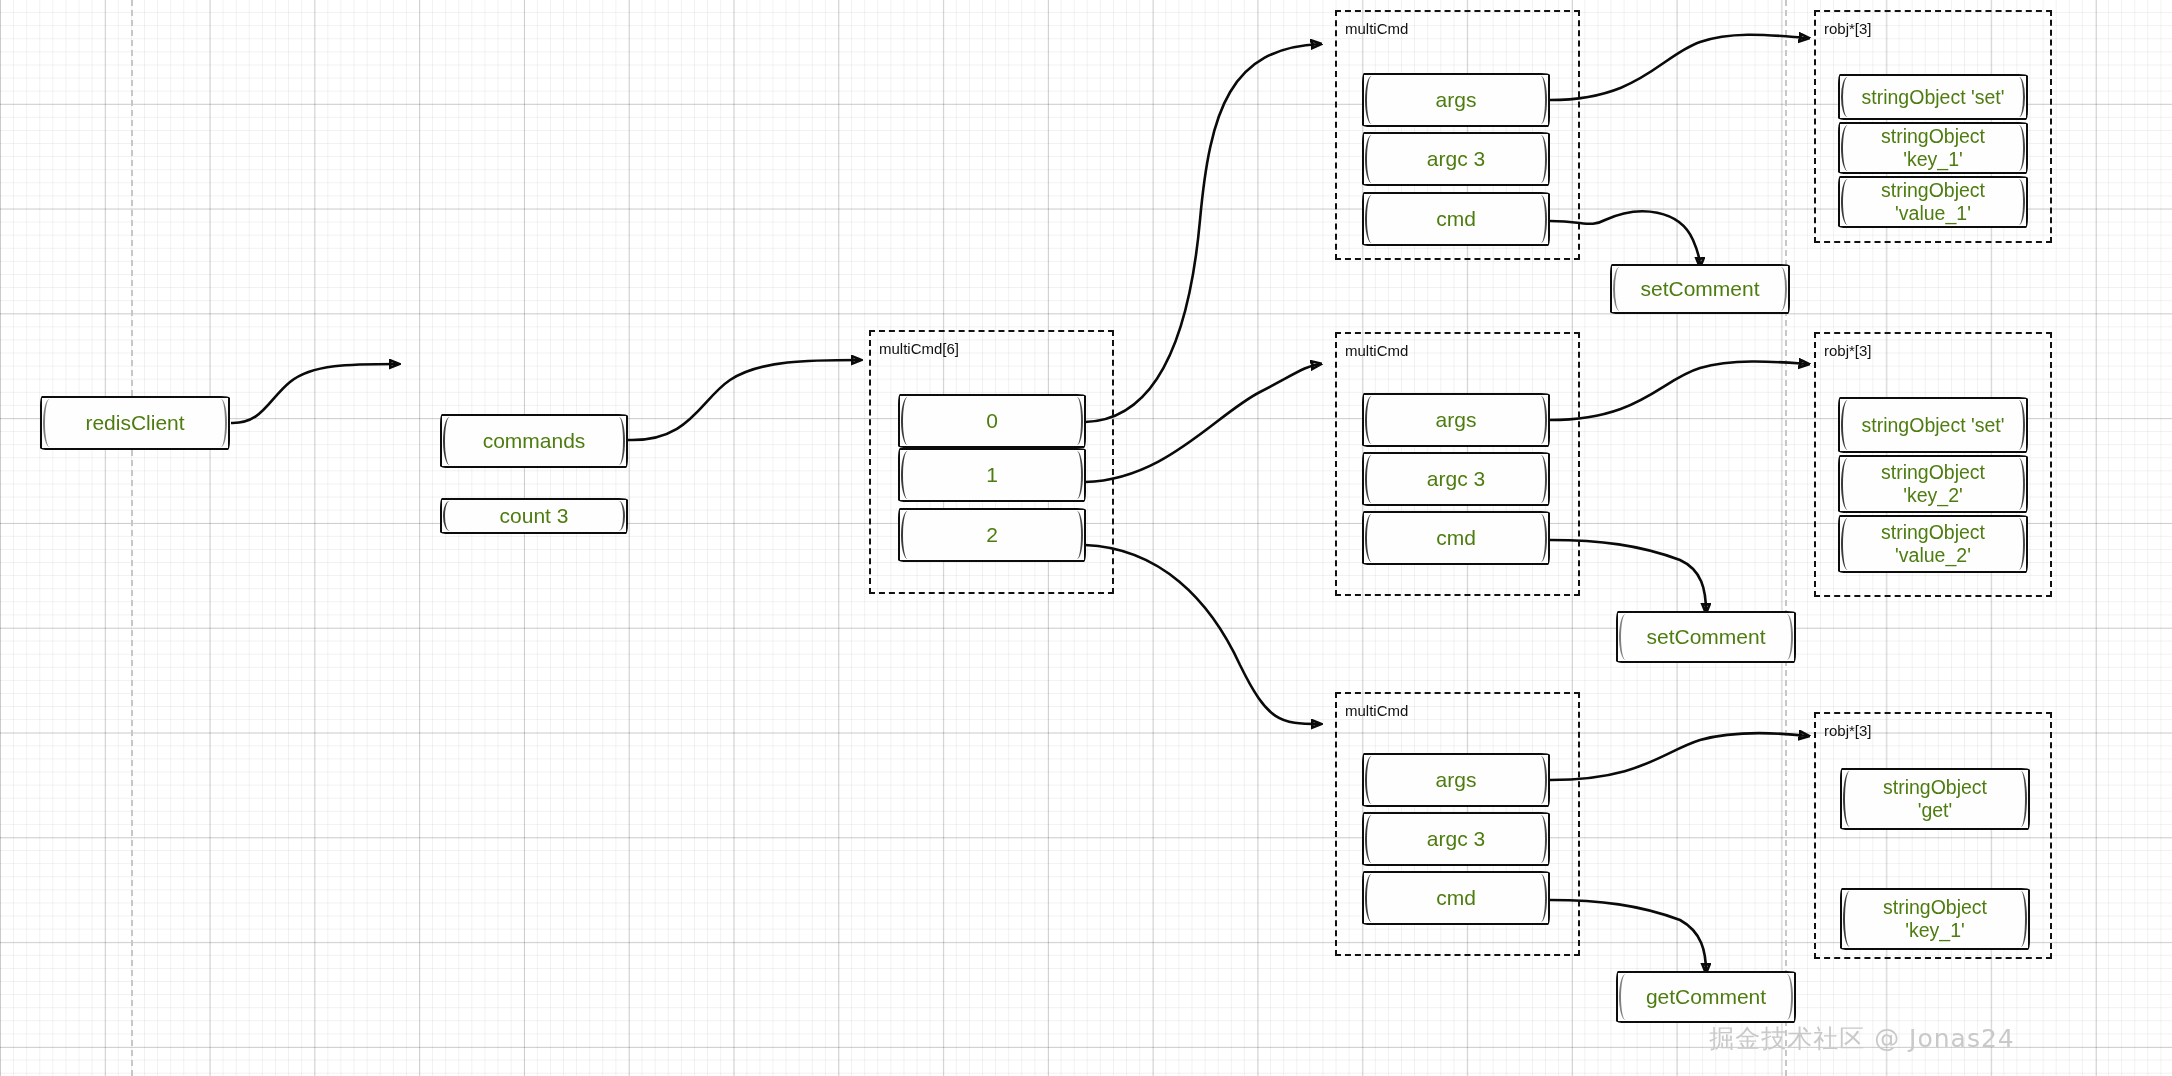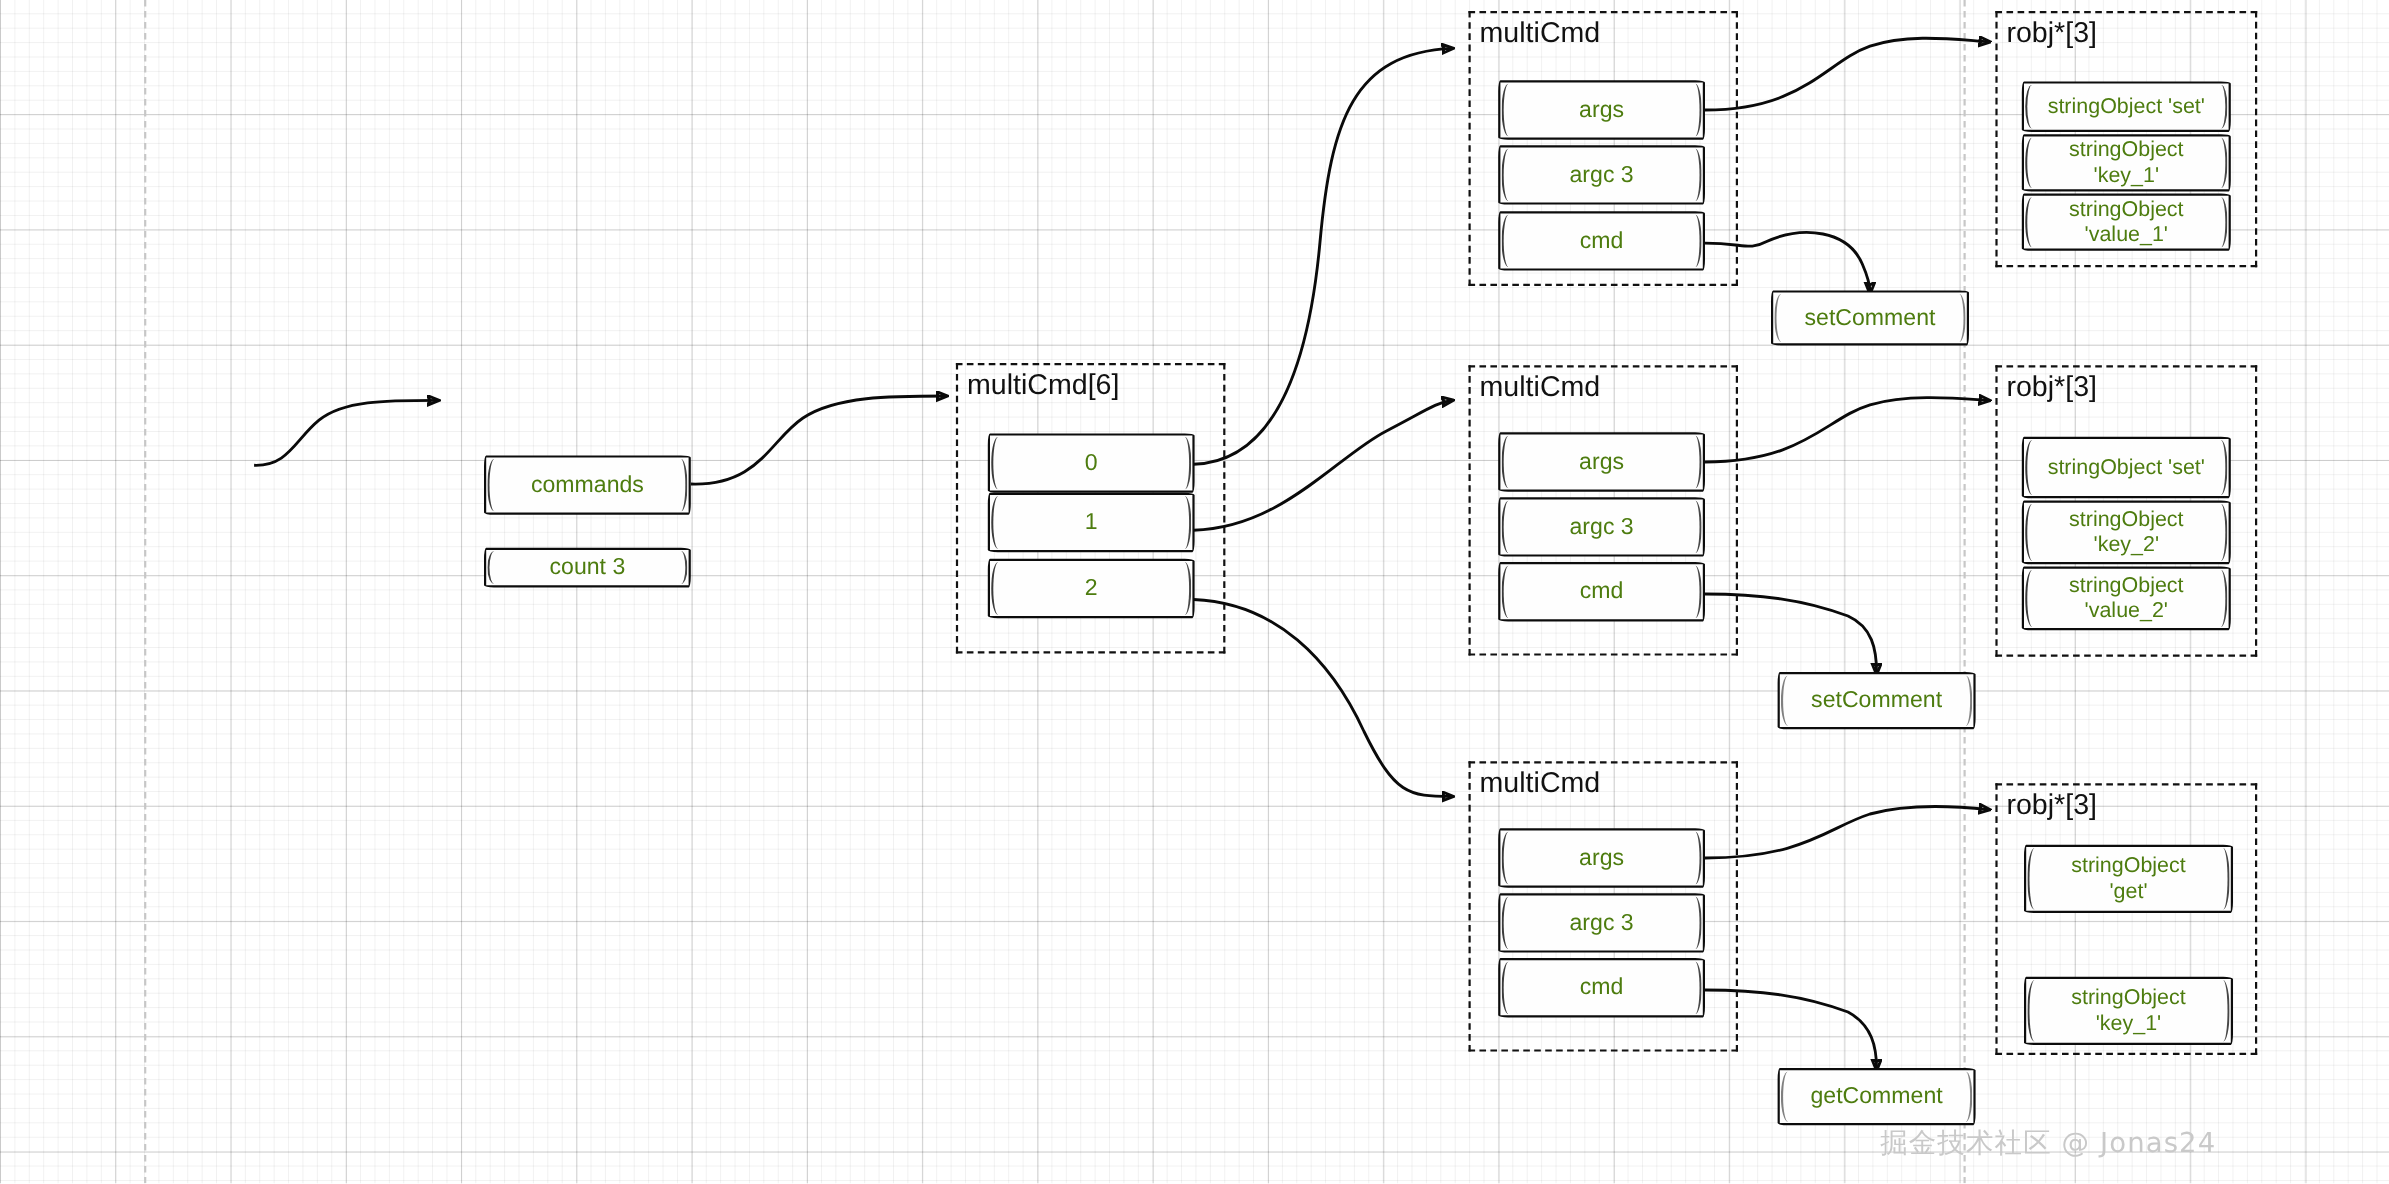--- a/index.html
+++ b/index.html
@@ -32,21 +32,21 @@
   
   .group{
     position:absolute;
     border:2px dashed #111;
     background:transparent;
     box-sizing:border-box;
   }
   .group-label{
     position:absolute;
     left:8px;top:2px;
-    font-size:26px;
+    font-size:15px;
     color:#111;
     white-space:nowrap;
     line-height:30px;
   }
   
   .sbox{
     position:absolute;
     box-sizing:border-box;
     background:#fefefe;
     border:2.2px solid #0c0c0c;
@@ -125,20 +125,23 @@
 
     <path d="M1550,420 C 1640,420 1660,380 1700,368 C 1735,358 1778,362 1808,364" marker-end="url(#ah)"></path>
 
     <path d="M1550,540 C 1600,540 1640,545 1680,560 C 1702,570 1706,590 1706,612" marker-end="url(#ah)"></path>
 
     <path d="M1550,780 C 1640,780 1662,752 1700,740 C 1736,730 1780,733 1808,736" marker-end="url(#ah)"></path>
 
     <path d="M1550,900 C 1600,900 1640,905 1680,920 C 1702,932 1706,952 1706,972" marker-end="url(#ah)"></path>
   </svg>
 
+  <div class="sbox plain" style="left:40px;top:396px;width:190px;height:54px;">
+    <span class="lbl">redisClient</span>
+  </div>
 
   <div class="sbox" style="left:440px;top:414px;width:188px;height:54px;">
     <span class="lbl">commands</span>
   </div>
   <div class="sbox" style="left:440px;top:498px;width:188px;height:36px;">
     <span class="lbl">count 3</span>
   </div>
 
   <div class="group" style="left:869px;top:330px;width:245px;height:264px;">
     <span class="group-label">multiCmd[6]</span>

